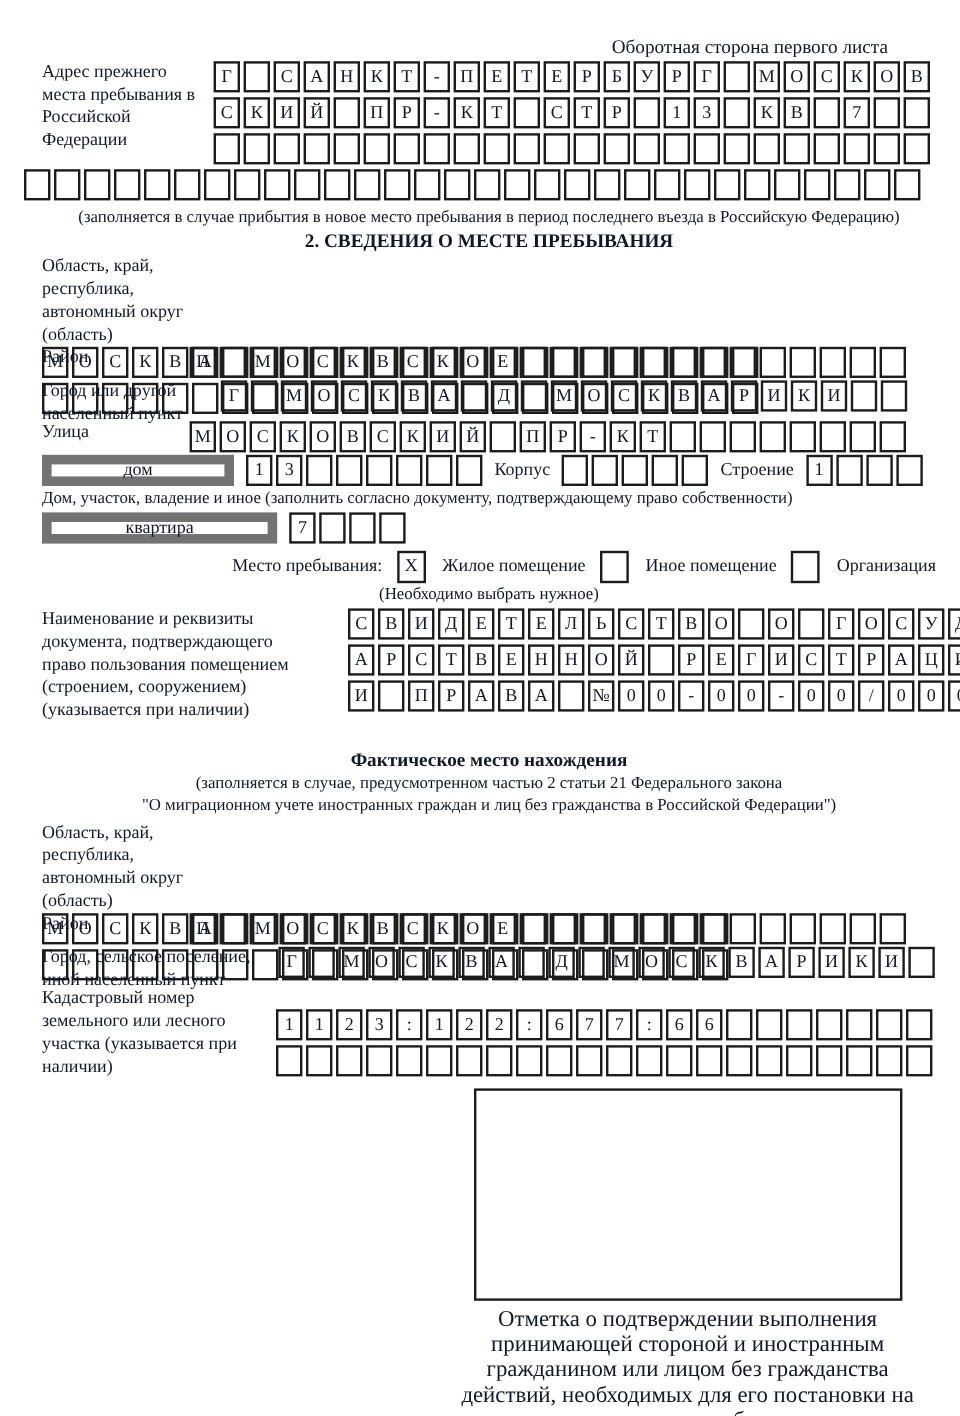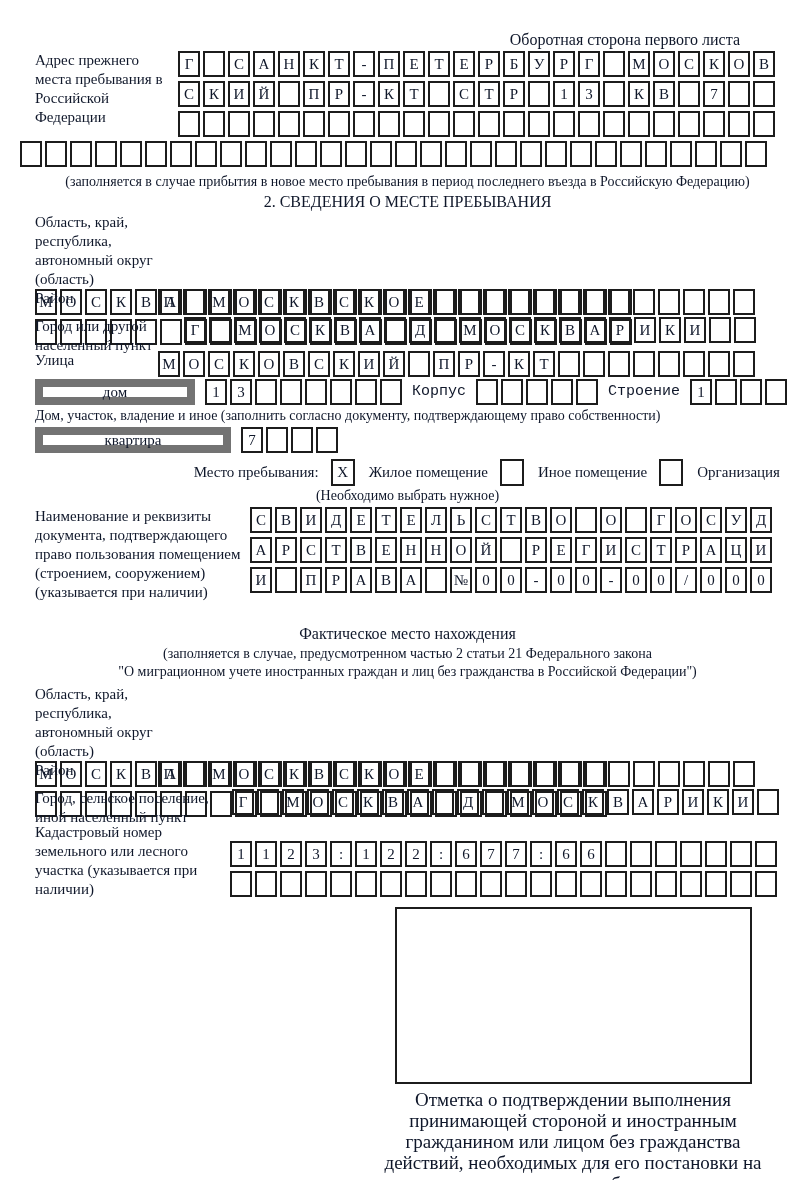--- a/index.html
+++ b/index.html
@@ -6,37 +6,37 @@
   .page{position:relative;width:800px;height:1180px;background:#fff;color:#0f172a;
         font-family:"Liberation Serif","DejaVu Serif",serif;font-size:15px;overflow:hidden;margin-top:11px;}
   .content{padding:0 20px 0 35px;box-sizing:border-box;}
   .corner{height:38px;text-align:right;padding:20px 60px 0 0;font-size:16px;box-sizing:border-box;}
 
   .frow{display:flex;align-items:flex-start;overflow:visible;}
   .lbl{font-size:15px;line-height:19px;flex:none;}
   .w143{width:143px;} .w123{width:123px;} .w149{width:149px;} .w146{width:146px;}
   .w197{width:197px;} .w195{width:195px;} .w215{width:215px;}
   .h28{height:28px;} .h34{height:34px;} .h76{height:76px;flex-direction:column;}
-  .h78{height:78px;} .h90{height:90px;} .h116{height:116px;}
+  .h78{height:78px;} .h90{height:90px;} .h116{height:116px;gap:40px;}
 
   .rows{display:flex;flex-direction:column;}
   .boxrow{display:flex;gap:3px;margin-bottom:4px;}
   .cbox{width:22px;height:26px;border:2px solid #1c1c1c;box-sizing:border-box;flex:none;
         display:flex;align-items:center;justify-content:center;font-size:15px;line-height:1;}
   .fullrow{margin-left:-15px;height:28px;}
 
   .note{font-size:14px;line-height:18px;height:18px;}
   .center{text-align:center;}
-  .h2{font-weight:normal;font-size:16px;line-height:22px;height:22px;text-align:center;margin:0;}
+  .h2{font-weight:bold;font-size:16px;line-height:22px;height:22px;text-align:center;margin:0;}
 
   .labelbox{border:8px solid #737373;height:26px;box-sizing:border-box;flex:none;
             display:flex;align-items:center;justify-content:center;}
   .dom-box{width:160px;margin-right:10px;}
   .kv-box{width:196px;margin-right:10px;}
-  .inline-lbl{line-height:26px;margin:0 10px;flex:none;font-family:Liberation Mono, monospace;}
+  .inline-lbl{line-height:26px;margin:0 10px;flex:none;}
 
   .stayrow{display:flex;align-items:center;height:30px;justify-content:flex-end;}
   .chk{width:24px;height:27px;border:2px solid #1c1c1c;box-sizing:border-box;flex:none;
        display:flex;align-items:center;justify-content:center;font-size:15px;margin:0 14px 0 12px;}
   .staylbl{flex:none;}
 
   .pad18{padding-top:18px;}
   .mt4{margin-top:4px;} .mt2{margin-top:2px;}
 
   .stamp-wrap{margin-left:360px;margin-top:6px;width:380px;}

